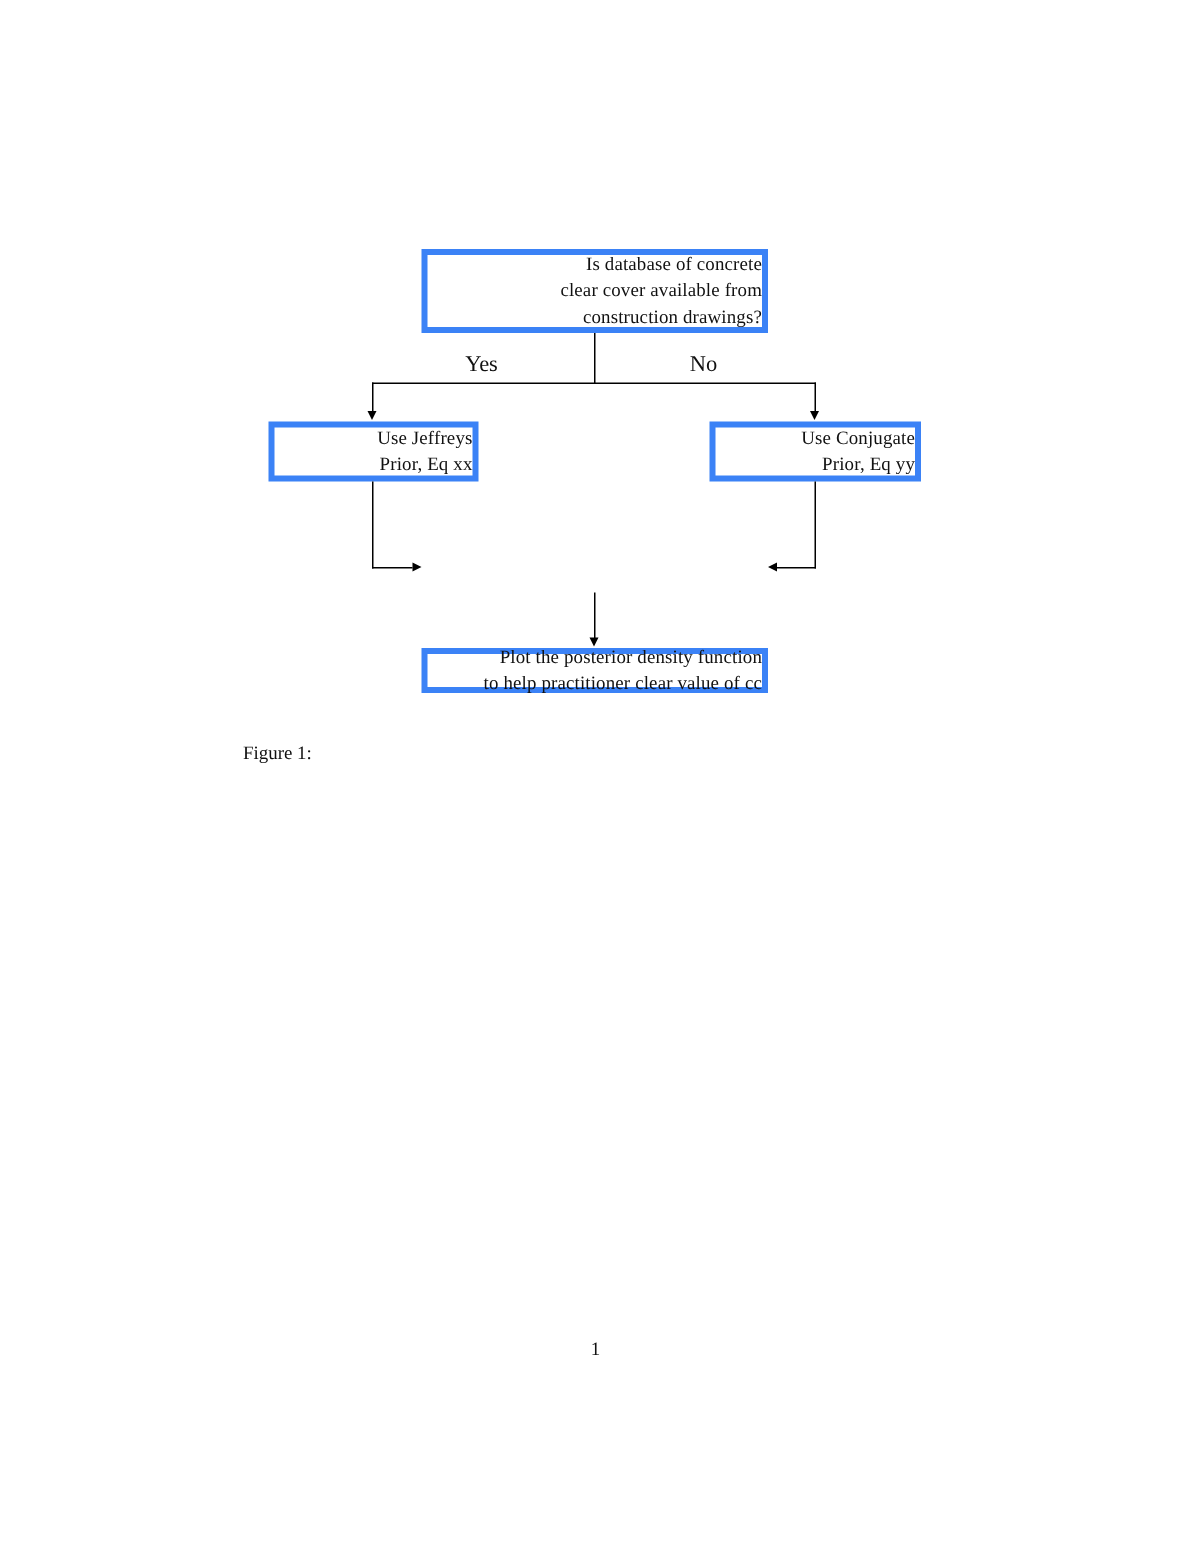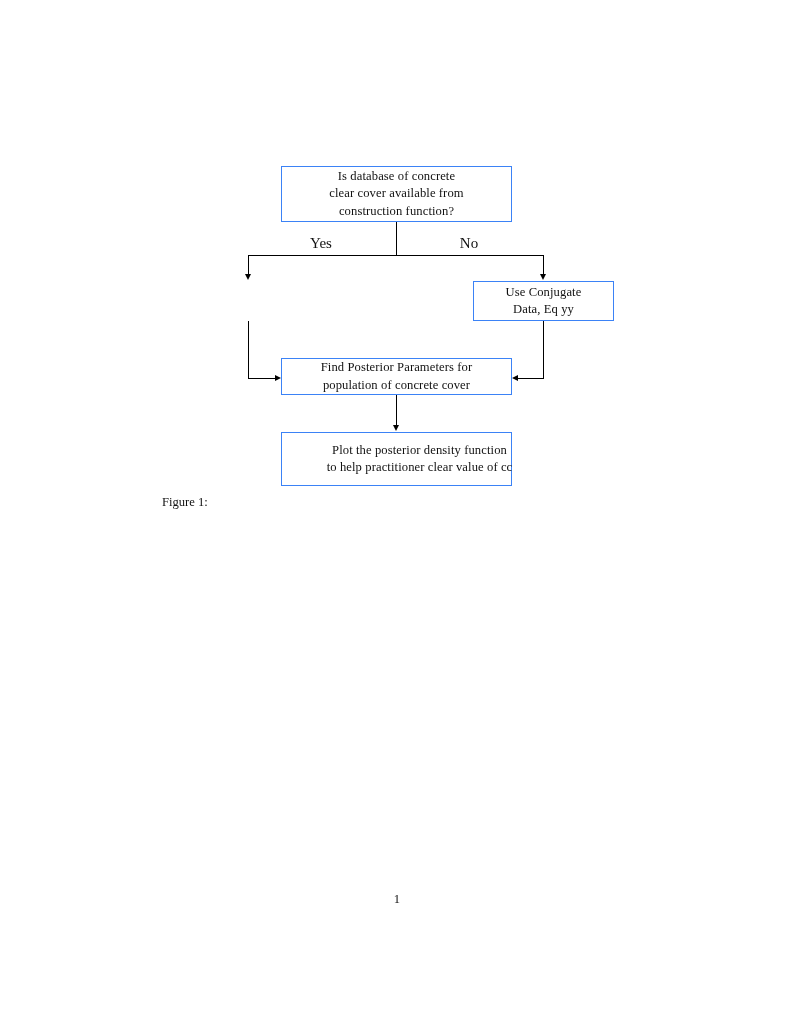--- a/index.html
+++ b/index.html
@@ -27,41 +27,41 @@
   #flowchart {
     position: absolute;
     left: 0;
     top: 0;
     width: 794px;
     height: 490px;
   }
 
   .node {
     position: absolute;
-    border: 1px solid #3b82f6;
+    border: 4px solid #3b82f6;
     background: #ffffff;
     box-sizing: border-box;
     display: flex;
     flex-direction: column;
-    align-items: center;
+    align-items: flex-end;
     justify-content: center;
     text-align: center;
     font-size: 12.6px;
     line-height: 17.5px;
     color: #111111;
     letter-spacing: 0.1px;
   }
   .node .ln { display: block; white-space: nowrap; }
 
   
   #node-decision { left: 281px; top: 166px; width: 231px; height: 56px; }
   #node-jeffreys { left: 179px; top: 281px; width: 140px; height: 40px; }
   #node-conjugate { left: 473px; top: 281px; width: 141px; height: 40px; }
   #node-posterior { left: 281px; top: 358px; width: 231px; height: 37px; }
-  #node-plot      { left: 281px; top: 432px; width: 231px; height: 54px; padding-left: 46px; }
+  #node-plot      { left: 281px; top: 432px; width: 231px; height: 30px; padding-left: 46px; }
 
   
   .edge-v, .edge-h {
     position: absolute;
     background: #000000;
   }
   .edge-v { width: 1px; }
   .edge-h { height: 1px; }
 
   
@@ -136,54 +136,54 @@
 </head>
 <body>
 
 <div id="page">
 
   <div id="flowchart">
 
     <div class="node" id="node-decision">
       <span class="ln">Is database of concrete</span>
       <span class="ln">clear cover available from</span>
-      <span class="ln">construction function?</span>
+      <span class="ln">construction drawings?</span>
     </div>
 
     <div class="edge-v" style="left:396px; top:222px; height:34px;"></div>
 
     <div class="edge-h" style="left:248px; top:255px; width:296px;"></div>
 
     <div class="edge-label" style="left:321px; top:236px;">Yes</div>
     <div class="edge-label" style="left:469px; top:236px;text-align:right;">No</div>
 
     <div class="edge-v" style="left:248px; top:255px; height:20px;"></div>
     <div class="arrow-down" style="left:244.8px; top:274px;"></div>
 
     <div class="edge-v" style="left:543px; top:255px; height:20px;"></div>
     <div class="arrow-down" style="left:539.8px; top:274px;"></div>
 
+    <div class="node" id="node-jeffreys">
+      <span class="ln">Use Jeffreys</span>
+      <span class="ln">Prior, Eq xx</span>
+    </div>
 
     <div class="node" id="node-conjugate">
       <span class="ln">Use Conjugate</span>
-      <span class="ln">Data, Eq yy</span>
+      <span class="ln">Prior, Eq yy</span>
     </div>
 
     <div class="edge-v" style="left:248px; top:321px; height:58px;"></div>
     <div class="edge-h" style="left:248px; top:378px; width:27px;"></div>
     <div class="arrow-right" style="left:275px; top:374.8px;"></div>
 
     <div class="edge-v" style="left:543px; top:321px; height:58px;"></div>
     <div class="edge-h" style="left:518px; top:378px; width:26px;"></div>
     <div class="arrow-left" style="left:512px; top:374.8px;"></div>
 
-    <div class="node" id="node-posterior">
-      <span class="ln">Find Posterior Parameters for</span>
-      <span class="ln">population of concrete cover</span>
-    </div>
 
     <div class="edge-v" style="left:396px; top:395px; height:31px;"></div>
     <div class="arrow-down" style="left:392.8px; top:425px;"></div>
 
     <div class="node" id="node-plot">
       <span class="ln">Plot the posterior density function</span>
       <span class="ln">to help practitioner clear value of cc</span>
     </div>
 
   </div>

